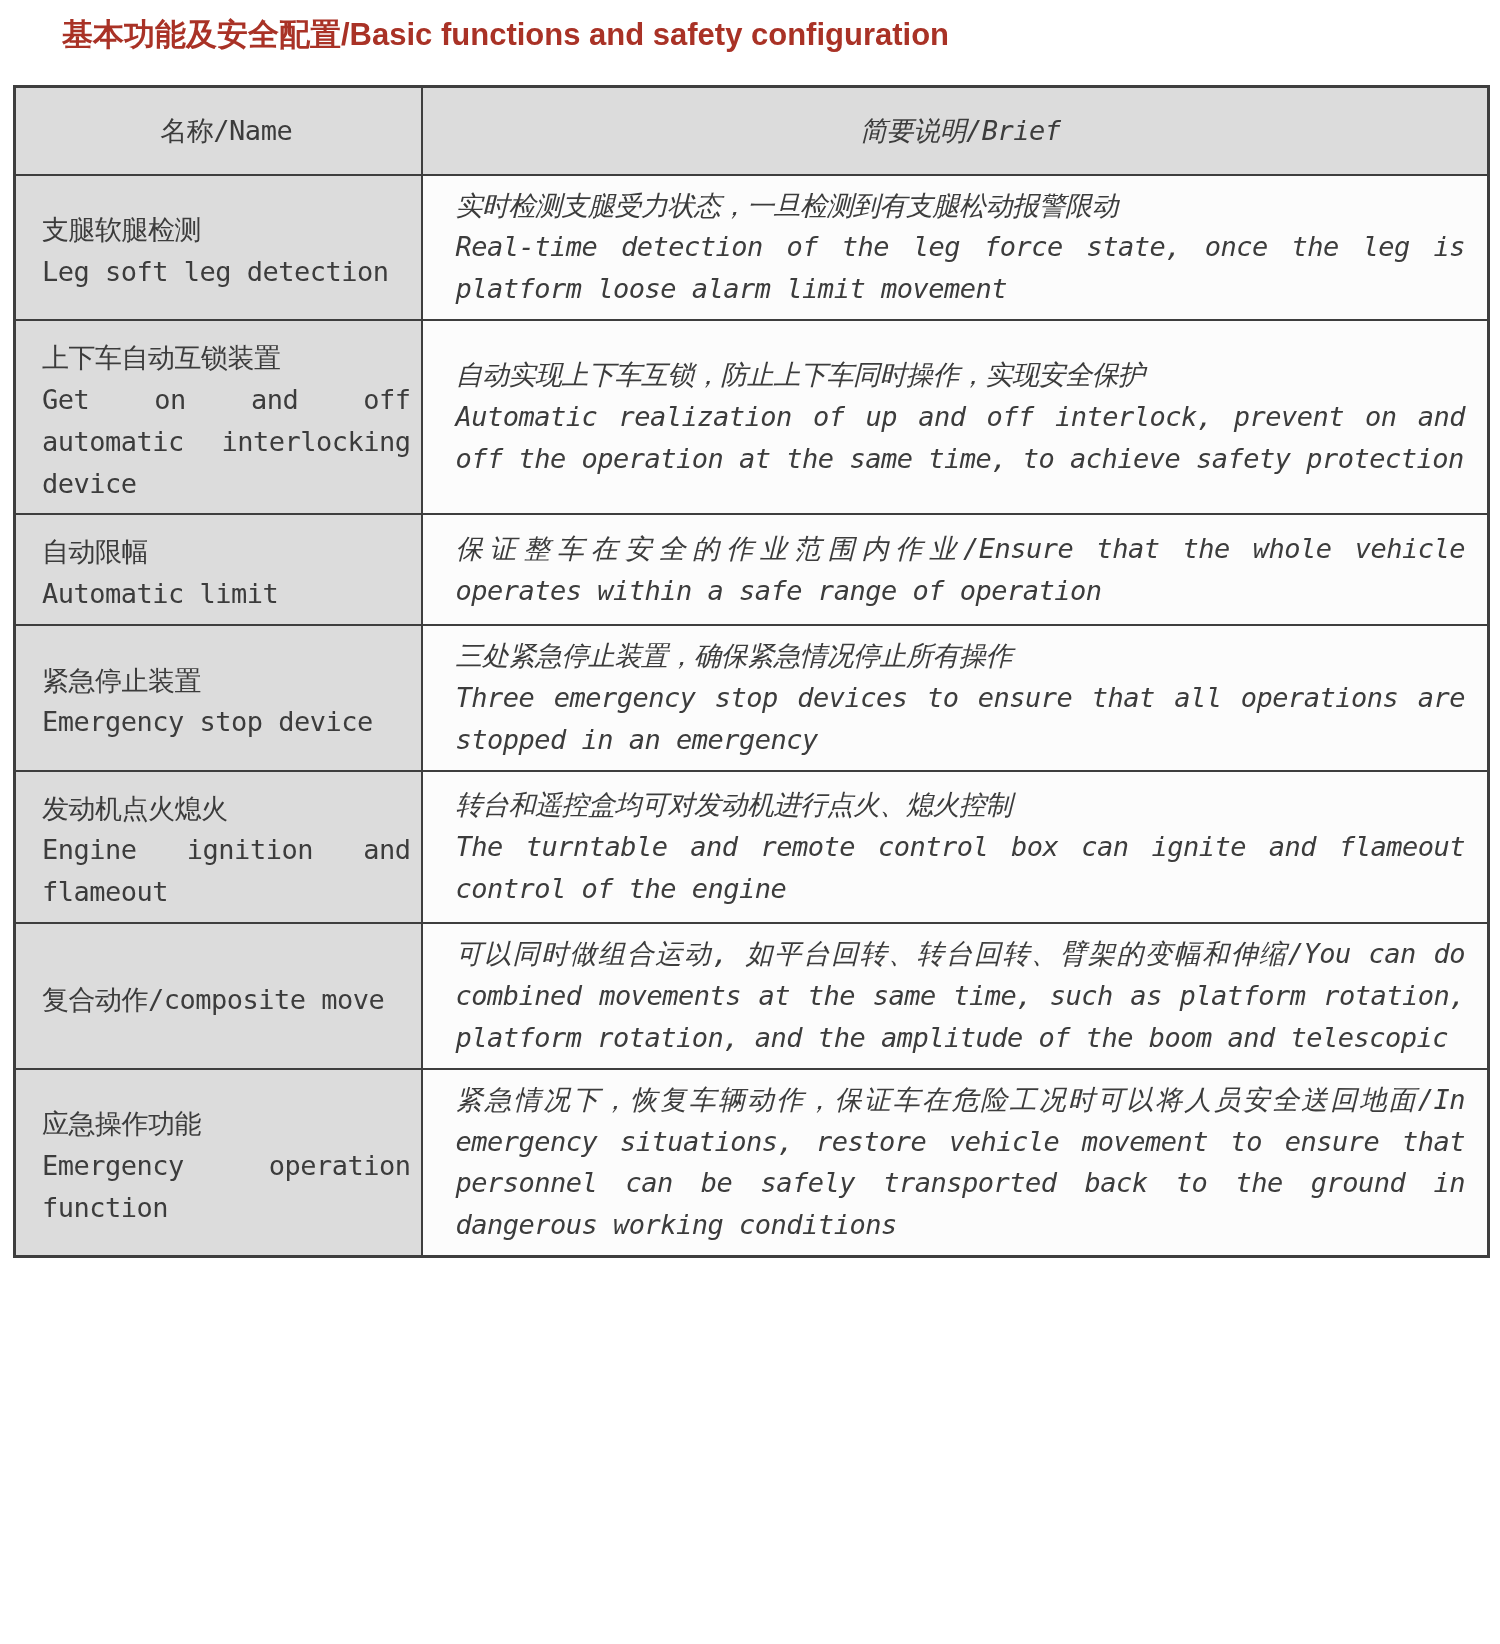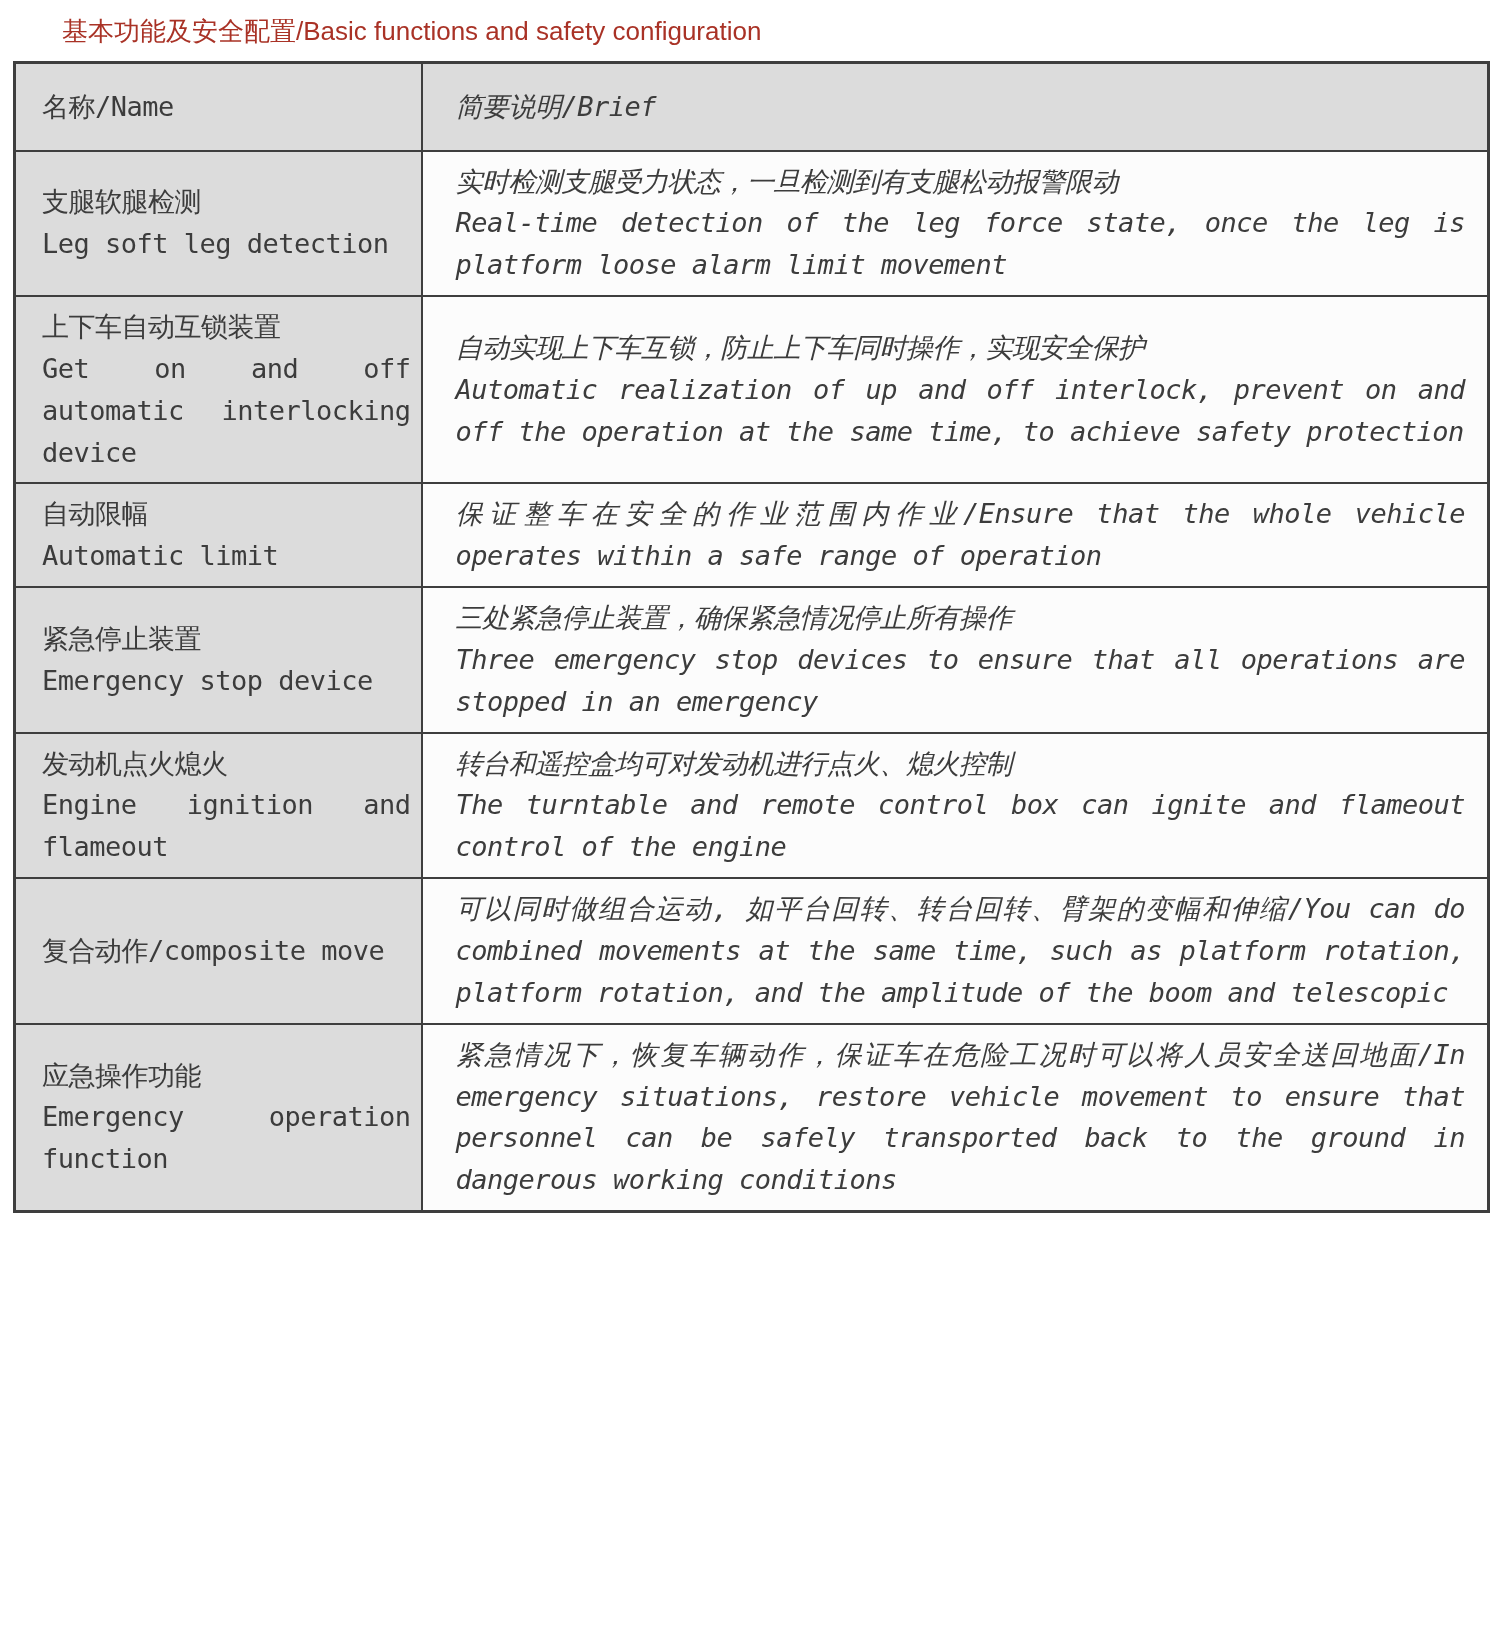--- a/index.html
+++ b/index.html
@@ -7,24 +7,24 @@
     padding: 0;
     background: #ffffff;
     width: 1500px;
   }
   .page {
     width: 1500px;
     box-sizing: border-box;
     padding-top: 10px;
   }
   .title {
-    margin: 4px 0 12px 62px;
+    margin: 4px 0 29px 62px;
     font-family: "Liberation Sans", sans-serif;
-    font-weight: normal;
-    font-size: 26px;
+    font-weight: bold;
+    font-size: 31px;
     color: var(--title-color, #A93226);
     letter-spacing: 0;
   }
   table.config-table {
     border-collapse: collapse;
     table-layout: fixed;
     margin-left: 13px;
     width: 1474px;
     border: 3px solid var(--border-color, #3e3e3e);
   }
@@ -37,27 +37,27 @@
     font-size: 27px;
     line-height: 1.55;
     color: #3c3c3c;
     white-space: pre-line;
     text-align: justify;
     letter-spacing: -0.5px;
     box-sizing: border-box;
   }
   thead th {
     font-weight: normal;
-    text-align: left;
+    text-align: center;
     height: 88px;
     background: var(--name-cell-bg, #dcdcdc);
   }
   td.name-cell {
     background: var(--name-cell-bg, #dcdcdc);
-    padding: 9px 10px 9px 26px;
+    padding: 16px 10px 9px 26px;
   }
   th.name-cell { padding: 9px 10px 9px 26px; }
   td.brief-cell {
     background: var(--brief-cell-bg, #fcfcfc);
   }
   th.brief-cell, td.brief-cell {
     padding: 9px 22px 9px 33px;
     font-style: italic;
   }
 </style>

